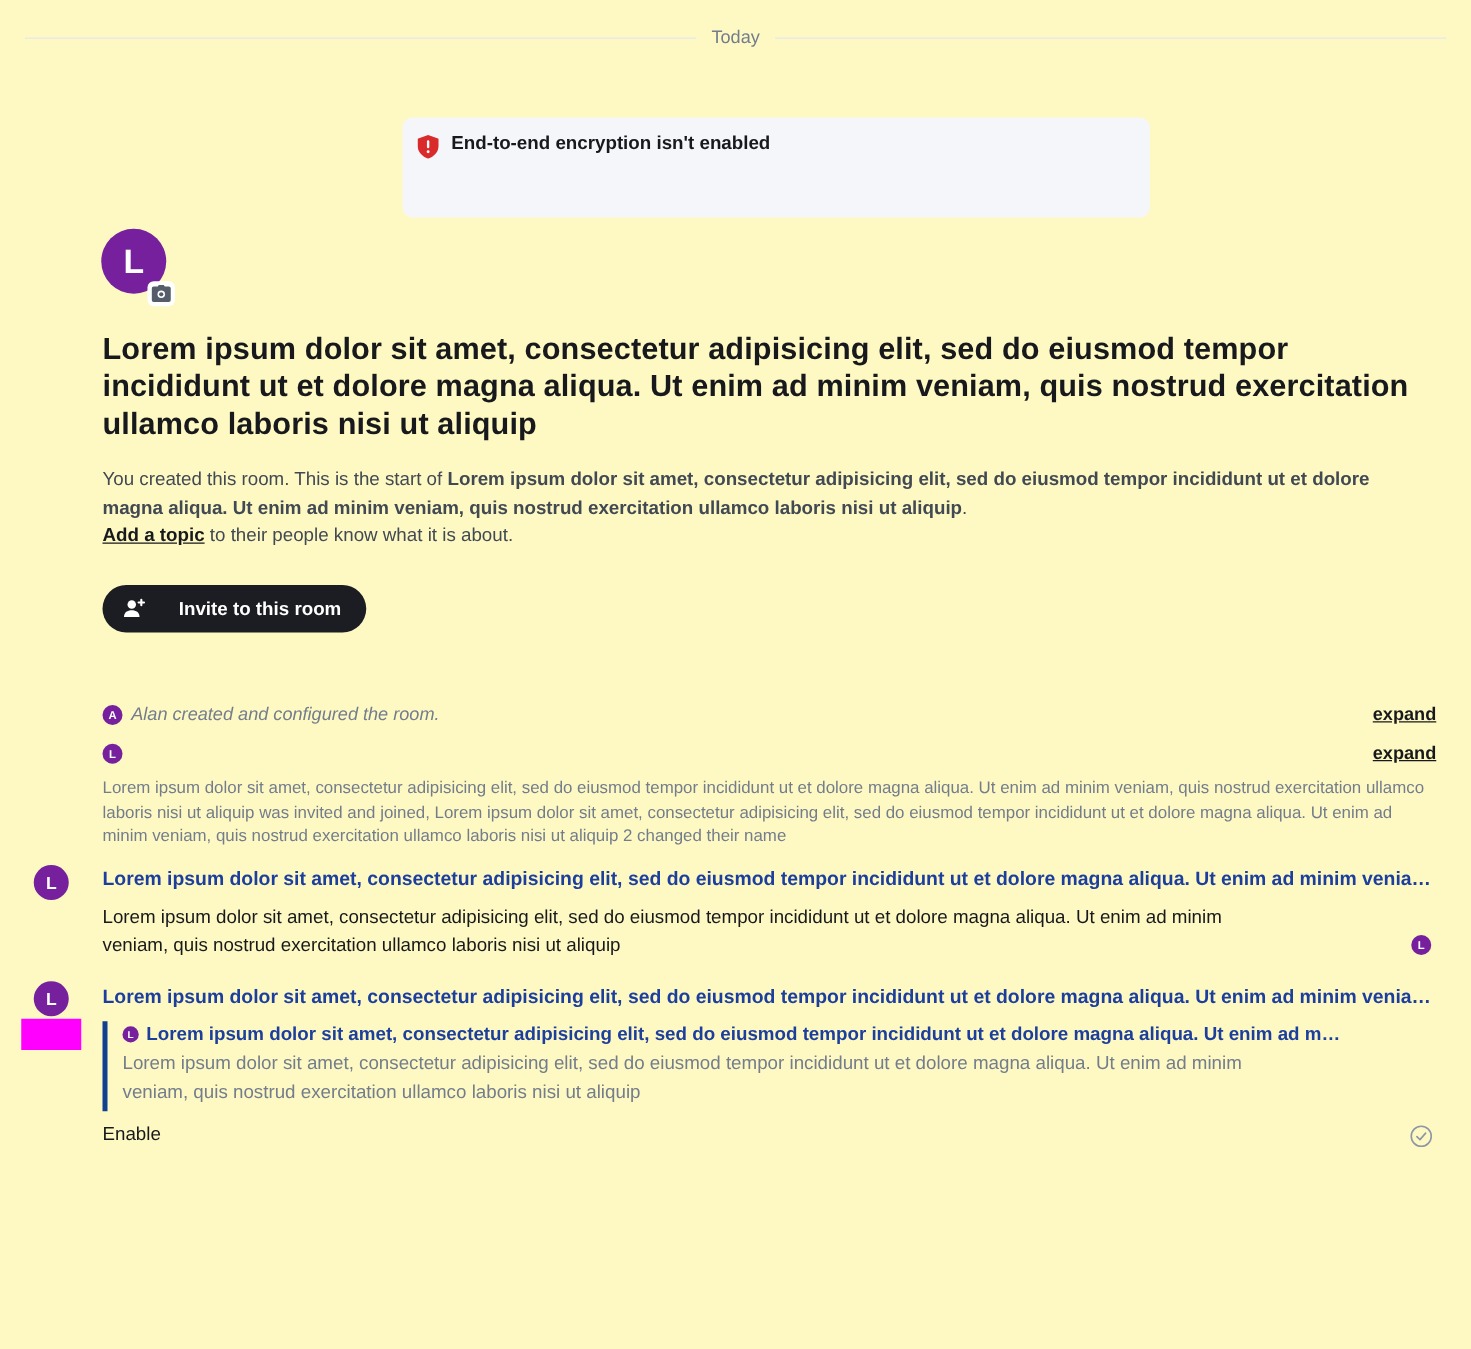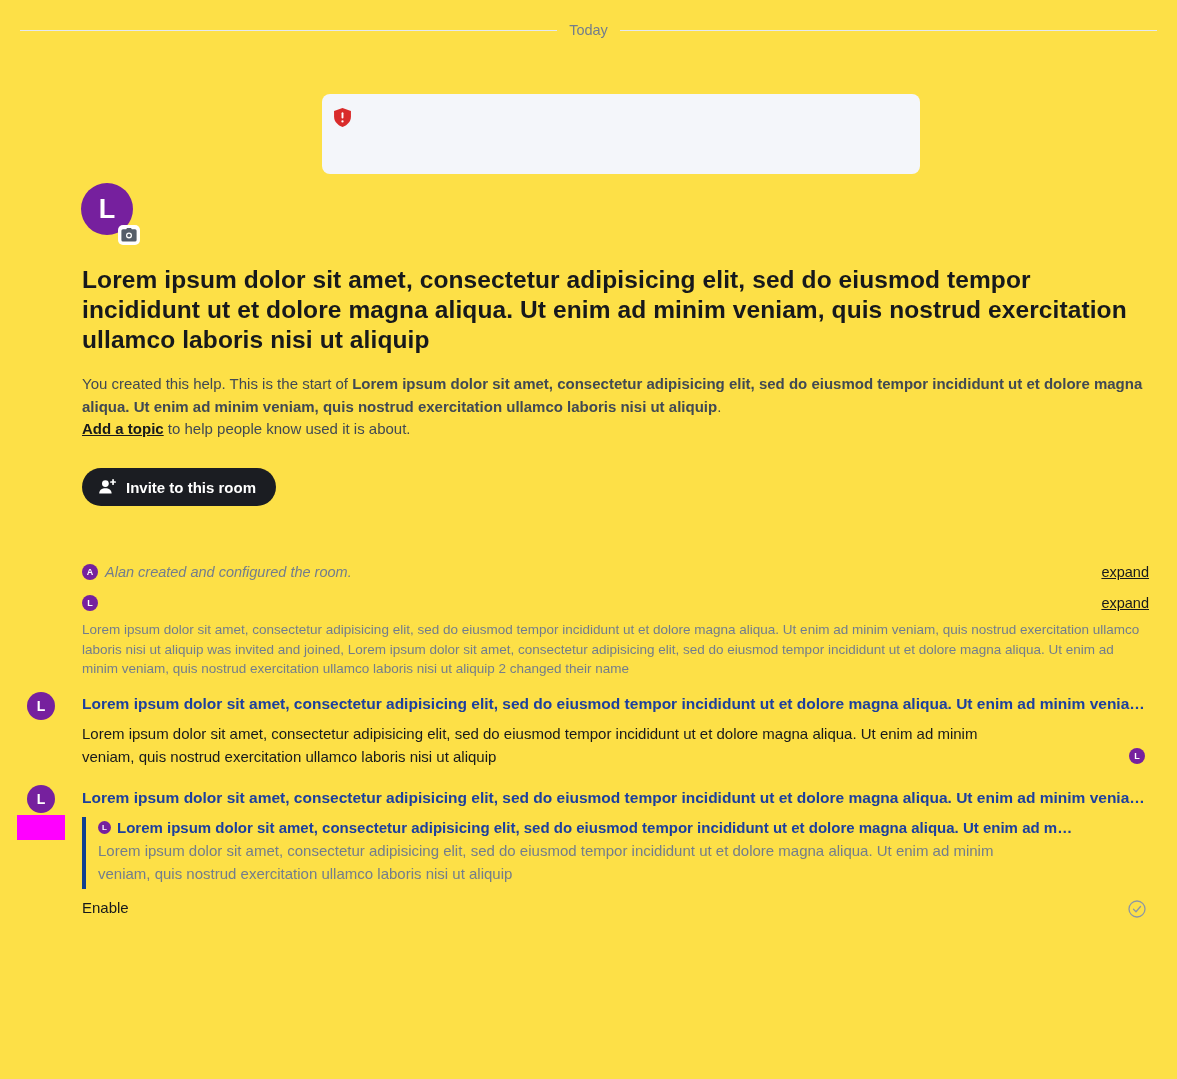--- a/index.html
+++ b/index.html
@@ -2,21 +2,21 @@
 <html><head>
 <meta charset="utf-8">
 <style>
   * { margin: 0; padding: 0; box-sizing: border-box; }
   html,body { background:#ffffff; }
   body {
     font-family: "Liberation Sans", "DejaVu Sans", sans-serif;
     color:#17191C;
     width:1177px; height:1079px; overflow:hidden; position:relative;
   }
-  .canvas { position:relative; width:1177px; height:1079px; background:#fde047; }
+  .canvas { position:relative; width:1177px; height:1079px; background:#fef9c3; }
 
   
   .date-divider { position:absolute; left:20px; right:20px; top:22px; display:flex; align-items:center; gap:12px; }
   .date-divider .line { flex:1; height:1px; background:#E3E8F0; }
   .date-divider .label { color:#737D8C; font-size:14.5px; }
 
   
   .banner { position:absolute; left:322px; top:94px; width:598px; min-height:80px;
     background:#F4F6FA; border-radius:8px; padding:12px 16px 12px 12px; }
   .banner-row { display:flex; gap:10px; }
@@ -34,29 +34,29 @@
   .room-name { position:absolute; left:82px; top:265px; width:1072px;
     font-size:24.5px; font-weight:bold; line-height:30px; color:#17191C; letter-spacing:0.1px; }
   .room-intro { position:absolute; left:82px; top:373px; width:1064px;
     font-size:15px; line-height:22.5px; color:#414953; }
   .room-intro strong { color:#414953; }
   .topic-link { font-weight:bold; text-decoration:underline; color:#17191C; cursor:pointer;margin-top:15px; }
 
   
   .invite-btn { position:absolute; left:82px; top:468px; height:38px; border:none;
     background:#1B1D22; color:#fff; border-radius:20px; padding:0 20px 0 16px;
-    display:flex; align-items:center; gap:9px; font-size:15px; font-weight:bold;
+    display:flex; align-items:center; gap:26px; font-size:15px; font-weight:bold;
     font-family:"Liberation Sans","DejaVu Sans",sans-serif; cursor:pointer; }
 
   
   .event-row { position:absolute; left:82px; right:28px; display:flex; align-items:center; gap:7px; }
   .mini-avatar { width:16px; height:16px; border-radius:50%; background:#76209E; color:#fff;
     display:flex; align-items:center; justify-content:center; font-size:9px; font-weight:bold; flex:0 0 auto; }
   .event-text { font-size:14.5px; color:#737D8C; flex:1;font-style:italic; }
-  .expand-link { font-size:14.5px; font-weight:normal; color:#17191C; text-decoration:underline; cursor:pointer; }
+  .expand-link { font-size:14.5px; font-weight:bold; color:#17191C; text-decoration:underline; cursor:pointer; }
   .event-detail { position:absolute; left:82px; top:620px; width:1068px;
     font-size:13.5px; line-height:19.5px; color:#737D8C; }
 
   
   .msg-avatar { position:absolute; width:28px; height:28px; border-radius:50%; background:#76209E;
     color:#fff; display:flex; align-items:center; justify-content:center; font-size:14px; font-weight:bold; cursor:pointer; }
   .msg-sender { position:absolute; left:82px; width:1076px; white-space:nowrap; overflow:hidden;
     text-overflow:ellipsis; font-size:15.5px; font-weight:bold; color:#1C3F9E; cursor:pointer; }
   .msg-body { position:absolute; left:82px; max-width:916px; font-size:15px; line-height:22.5px; color:#17191C; }
   .read-receipt { position:absolute; left:1129px; top:748px; width:16px; height:16px; border-radius:50%;
@@ -92,40 +92,41 @@
   <div class="banner">
     <div class="banner-row">
       <div class="banner-icon">
         <svg width="17" height="19" viewBox="0 0 16 18">
           <path d="M8 0 L16 2.8 V8 C16 13 12.4 16.4 8 18 C3.6 16.4 0 13 0 8 V2.8 Z" fill="#D92B2B"></path>
           <rect x="7.1" y="4" width="1.8" height="6" rx="0.9" fill="#fff"></rect>
           <circle cx="8" cy="12.7" r="1.1" fill="#fff"></circle>
         </svg>
       </div>
       <div>
+        <div class="banner-title">End-to-end encryption isn't enabled</div>
       </div>
     </div>
   </div>
 
   <div class="room-avatar-wrap">
     <div class="room-avatar">L</div>
     <div class="camera-badge">
       <svg width="16" height="14" viewBox="0 0 16 14">
         <path d="M5.2 1.2 L6 0 H10 L10.8 1.2 H14 A1.6 1.6 0 0 1 15.6 2.8 V12 A1.6 1.6 0 0 1 14 13.6 H2 A1.6 1.6 0 0 1 0.4 12 V2.8 A1.6 1.6 0 0 1 2 1.2 Z" fill="#545D69"></path>
         <circle cx="8" cy="7.4" r="3" fill="#fff"></circle>
         <circle cx="8" cy="7.4" r="1.7" fill="#545D69"></circle>
       </svg>
     </div>
   </div>
 
   <h1 class="room-name">Lorem ipsum dolor sit amet, consectetur adipisicing elit, sed do eiusmod tempor incididunt ut et dolore magna aliqua. Ut enim ad minim veniam, quis nostrud exercitation ullamco laboris nisi ut aliquip</h1>
 
   <div class="room-intro">
-    <span>You created this help. This is the start of </span><strong>Lorem ipsum dolor sit amet, consectetur adipisicing elit, sed do eiusmod tempor incididunt ut et dolore magna aliqua. Ut enim ad minim veniam, quis nostrud exercitation ullamco laboris nisi ut aliquip</strong><span>.</span><br>
-    <span class="topic-link">Add a topic</span><span> to help people know used it is about.</span>
+    <span>You created this room. This is the start of </span><strong>Lorem ipsum dolor sit amet, consectetur adipisicing elit, sed do eiusmod tempor incididunt ut et dolore magna aliqua. Ut enim ad minim veniam, quis nostrud exercitation ullamco laboris nisi ut aliquip</strong><span>.</span><br>
+    <span class="topic-link">Add a topic</span><span> to their people know what it is about.</span>
   </div>
 
   <button class="invite-btn">
     <span style="display:flex;">
       <svg width="19" height="18" viewBox="0 0 19 18">
         <circle cx="7.4" cy="5.6" r="3.4" fill="#fff"></circle>
         <path d="M1.2 15.6 C1.2 11.8 4 10.2 7.4 10.2 C10.8 10.2 13.6 11.8 13.6 15.6 Z" fill="#fff"></path>
         <rect x="14.2" y="1.0" width="1.7" height="6" rx="0.85" fill="#fff"></rect>
         <rect x="12.05" y="3.15" width="6" height="1.7" rx="0.85" fill="#fff"></rect>
       </svg>

